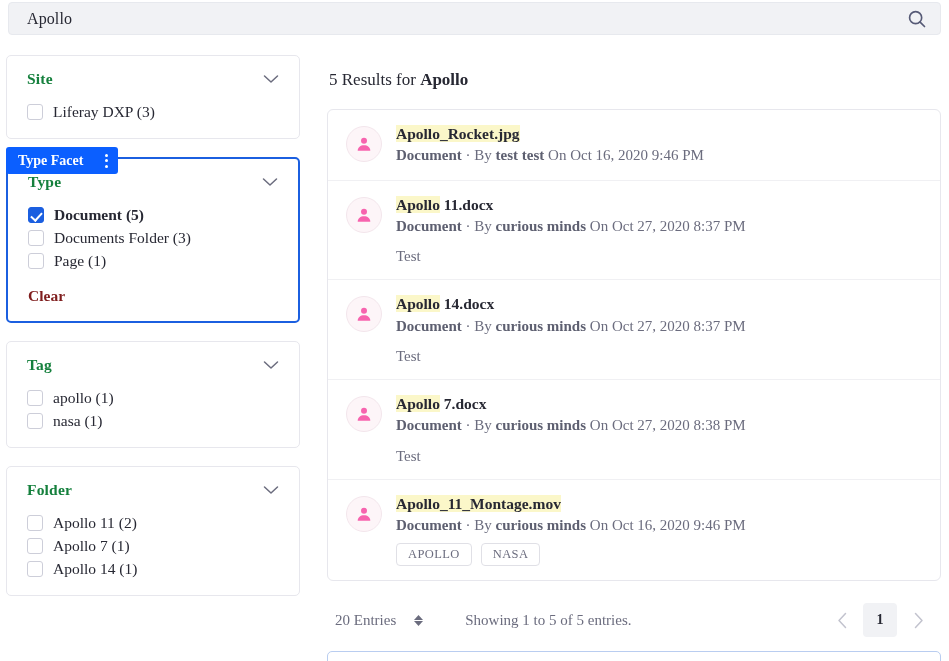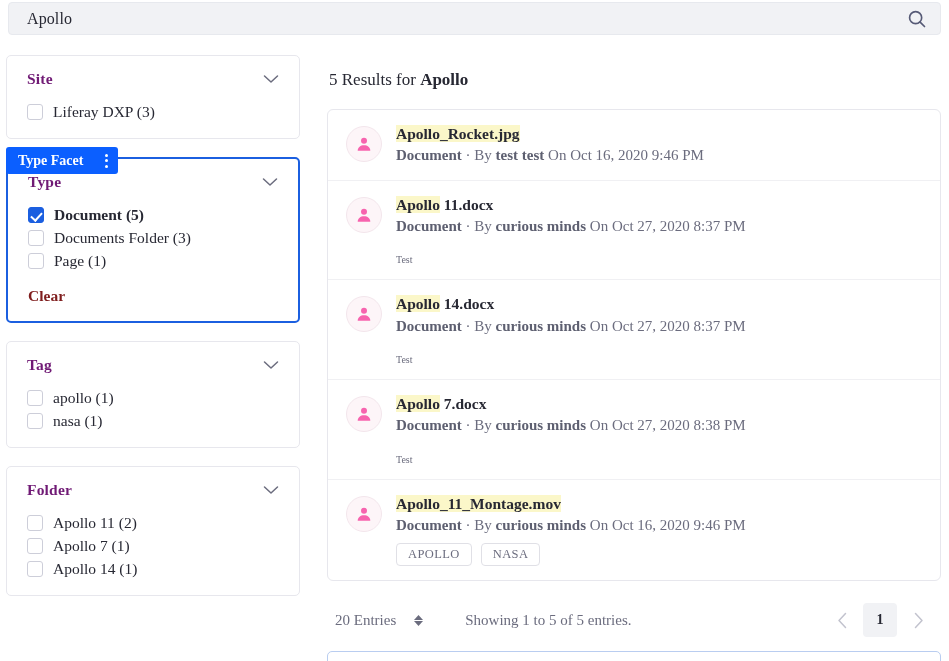--- a/index.html
+++ b/index.html
@@ -32,21 +32,21 @@
   .facet-card {
     background: #fff; border: 1px solid #e7e7ed; border-radius: 5px;
     padding: 14px 20px 16px 20px; margin-bottom: 18px; position: relative;
   }
   .facet-card.selected { border: 2px solid #1b5fe0; }
   .facet-head {
     display: flex; align-items: center; justify-content: space-between;
     margin-bottom: 14px;
   }
   .facet-title {
-    font-size: 15.5px; color: #701a75; font-weight: 700;
+    font-size: 15.5px; color: #15803d; font-weight: 700;
     font-family: "Liberation Serif", serif; letter-spacing: .2px; text-align: center;
   }
   .chev { width: 16px; height: 10px; display:block; }
   .facet-list { display: flex; flex-direction: column; gap: 3px; }
   .facet-opt { display: flex; align-items: center; gap: 10px; min-height: 20px; }
   .cbox {
     width: 16px; height: 16px; border: 1px solid #cdced9; border-radius: 3px;
     background: #fff; flex: 0 0 auto; position: relative;
   }
   .cbox.checked { background: #1b5fe0; border-color: #1b5fe0; }
@@ -103,21 +103,21 @@
     font-size: 15.5px; font-weight: 700; color: #272833; line-height: 1.25;
     font-family: "Liberation Serif", serif; margin-bottom: 2px;
   }
   .r-title .hl { background: #fbf7c9; }
   .r-meta {
     font-size: 15px; color: #6b6c7e; line-height: 1.35;
     font-family: "Liberation Serif", serif;
   }
   .r-meta .strong { font-weight: 700; color: #5d5f70; }
   .r-desc {
-    font-size: 10px; color: #6b6c7e; margin-top: 18px;
+    font-size: 15px; color: #6b6c7e; margin-top: 12px;
     font-family: "Liberation Serif", serif;
   }
   .r-tags { display: flex; gap: 9px; margin-top: 8px; }
   .tag-chip {
     border: 1px solid #e0e0e6; border-radius: 4px; padding: 3px 11px;
     font-size: 12.5px; color: #6b6c7e; letter-spacing: .4px;
     font-family: "Liberation Serif", serif; background: #fff;
   }
 
   

